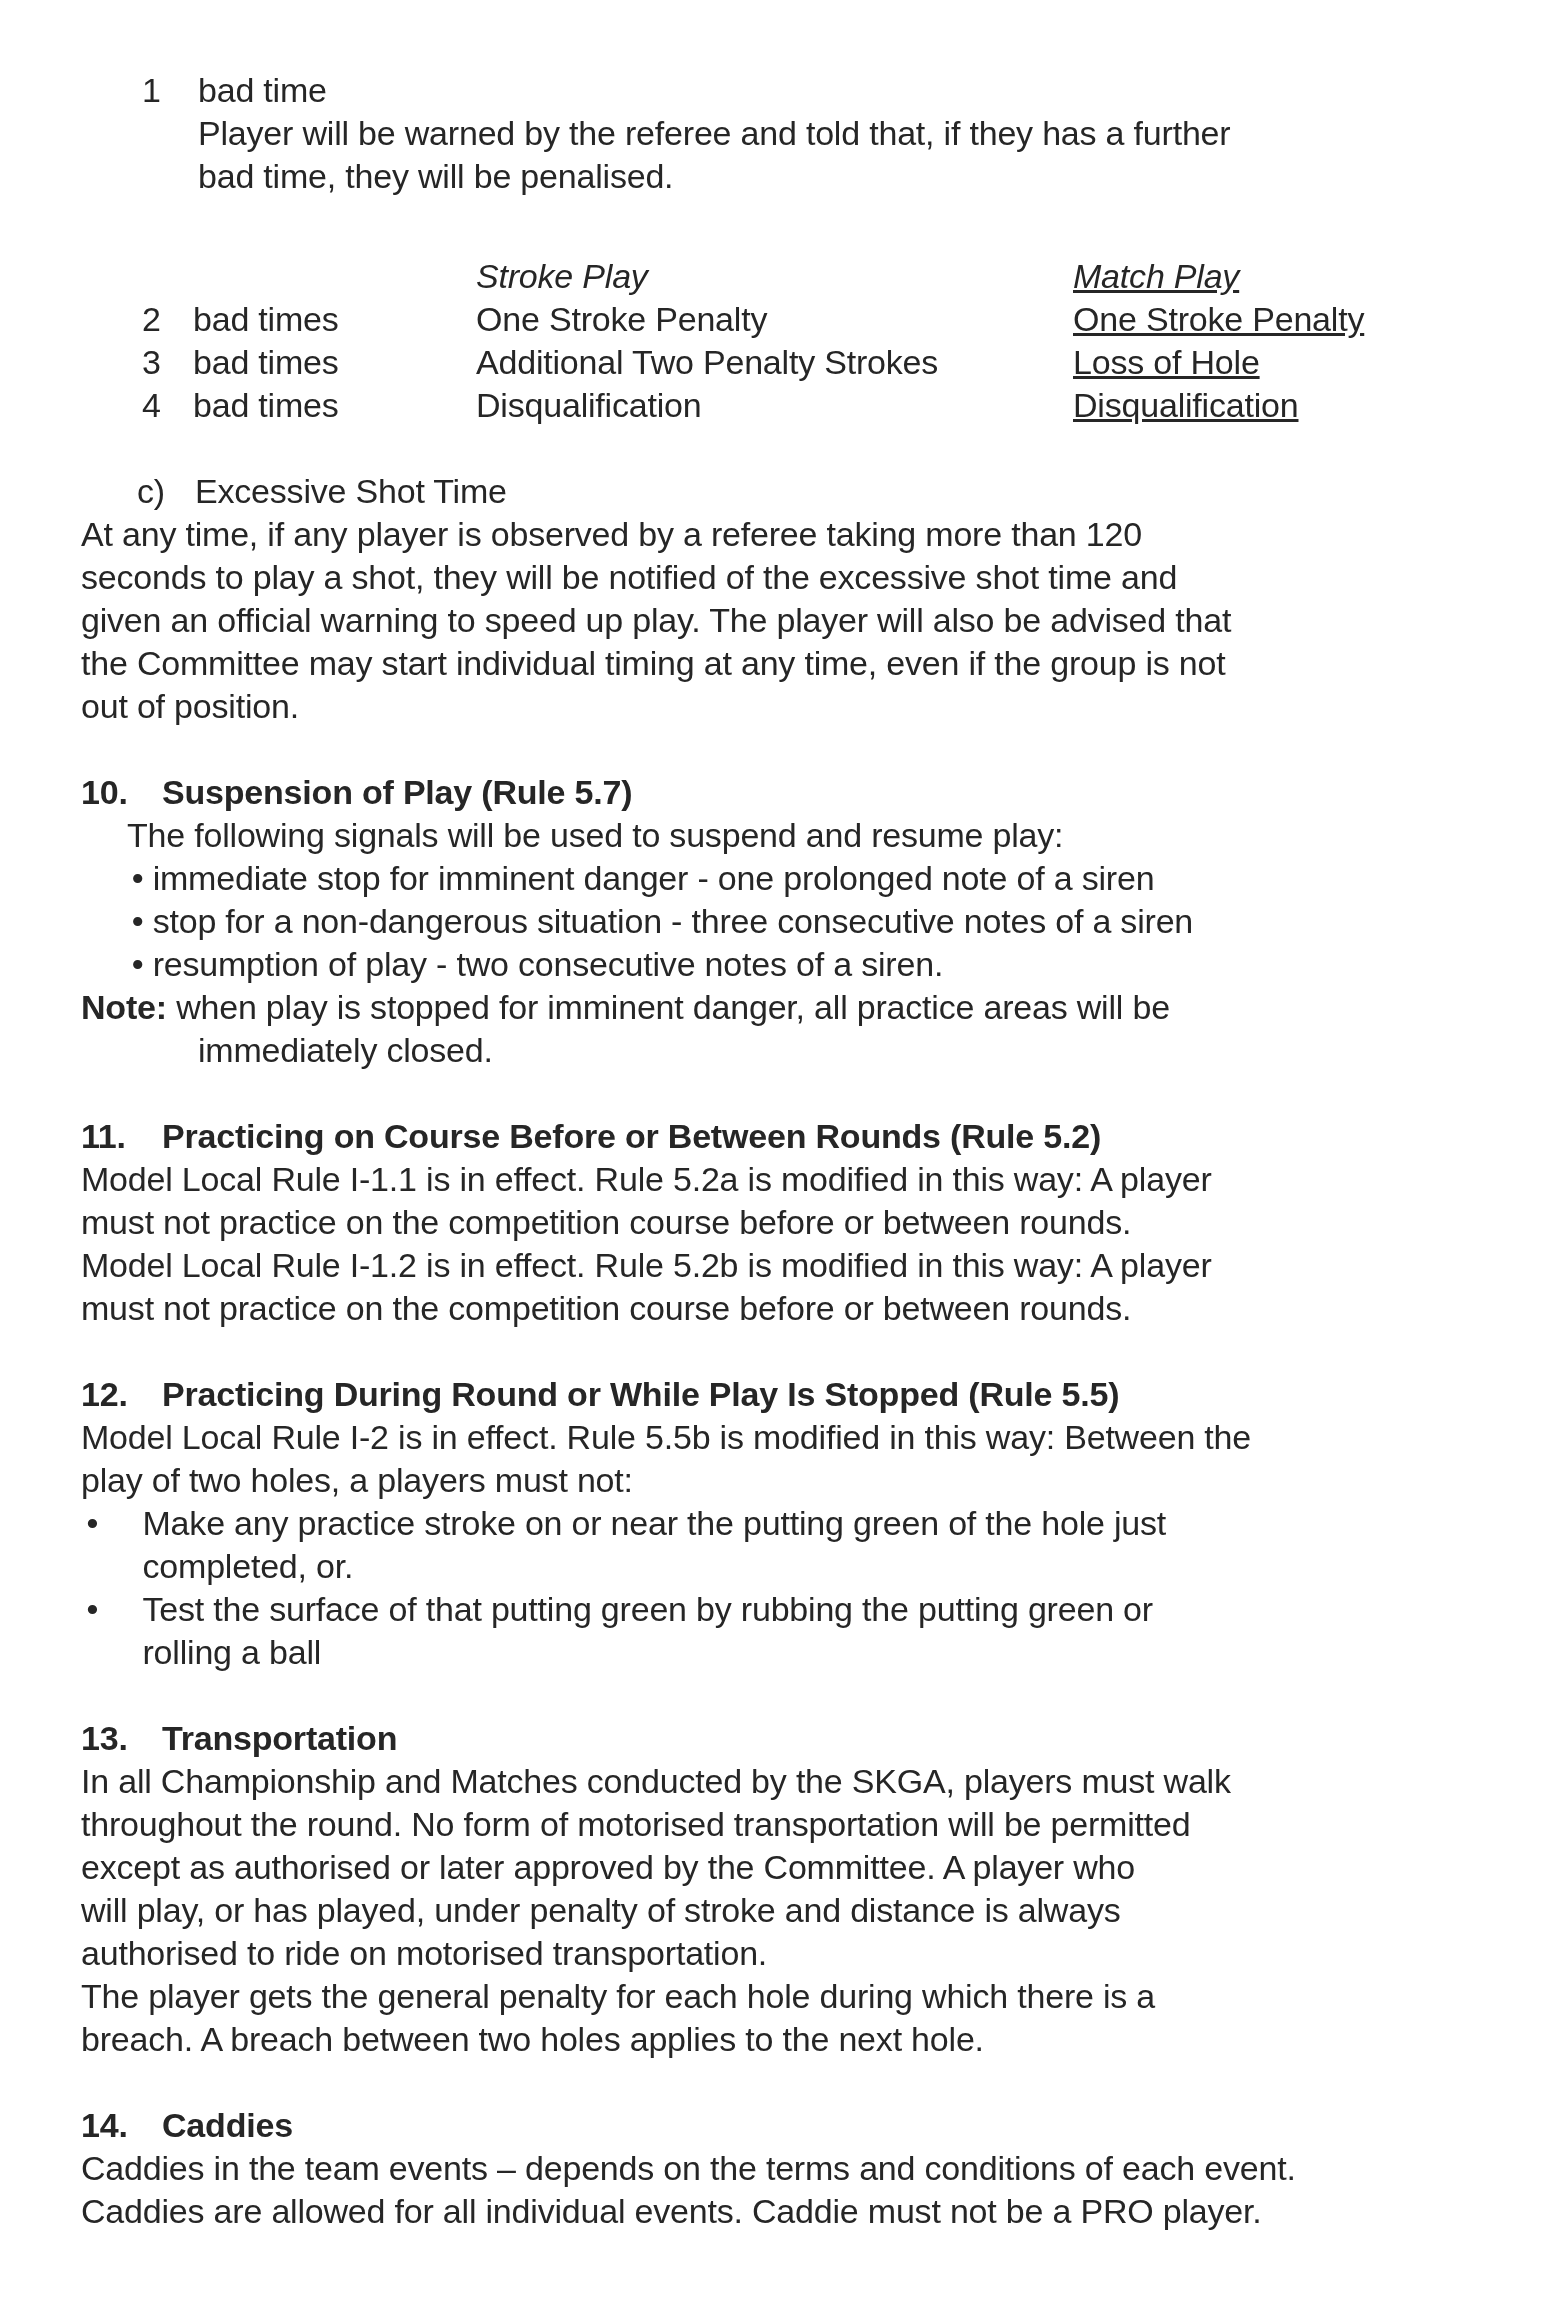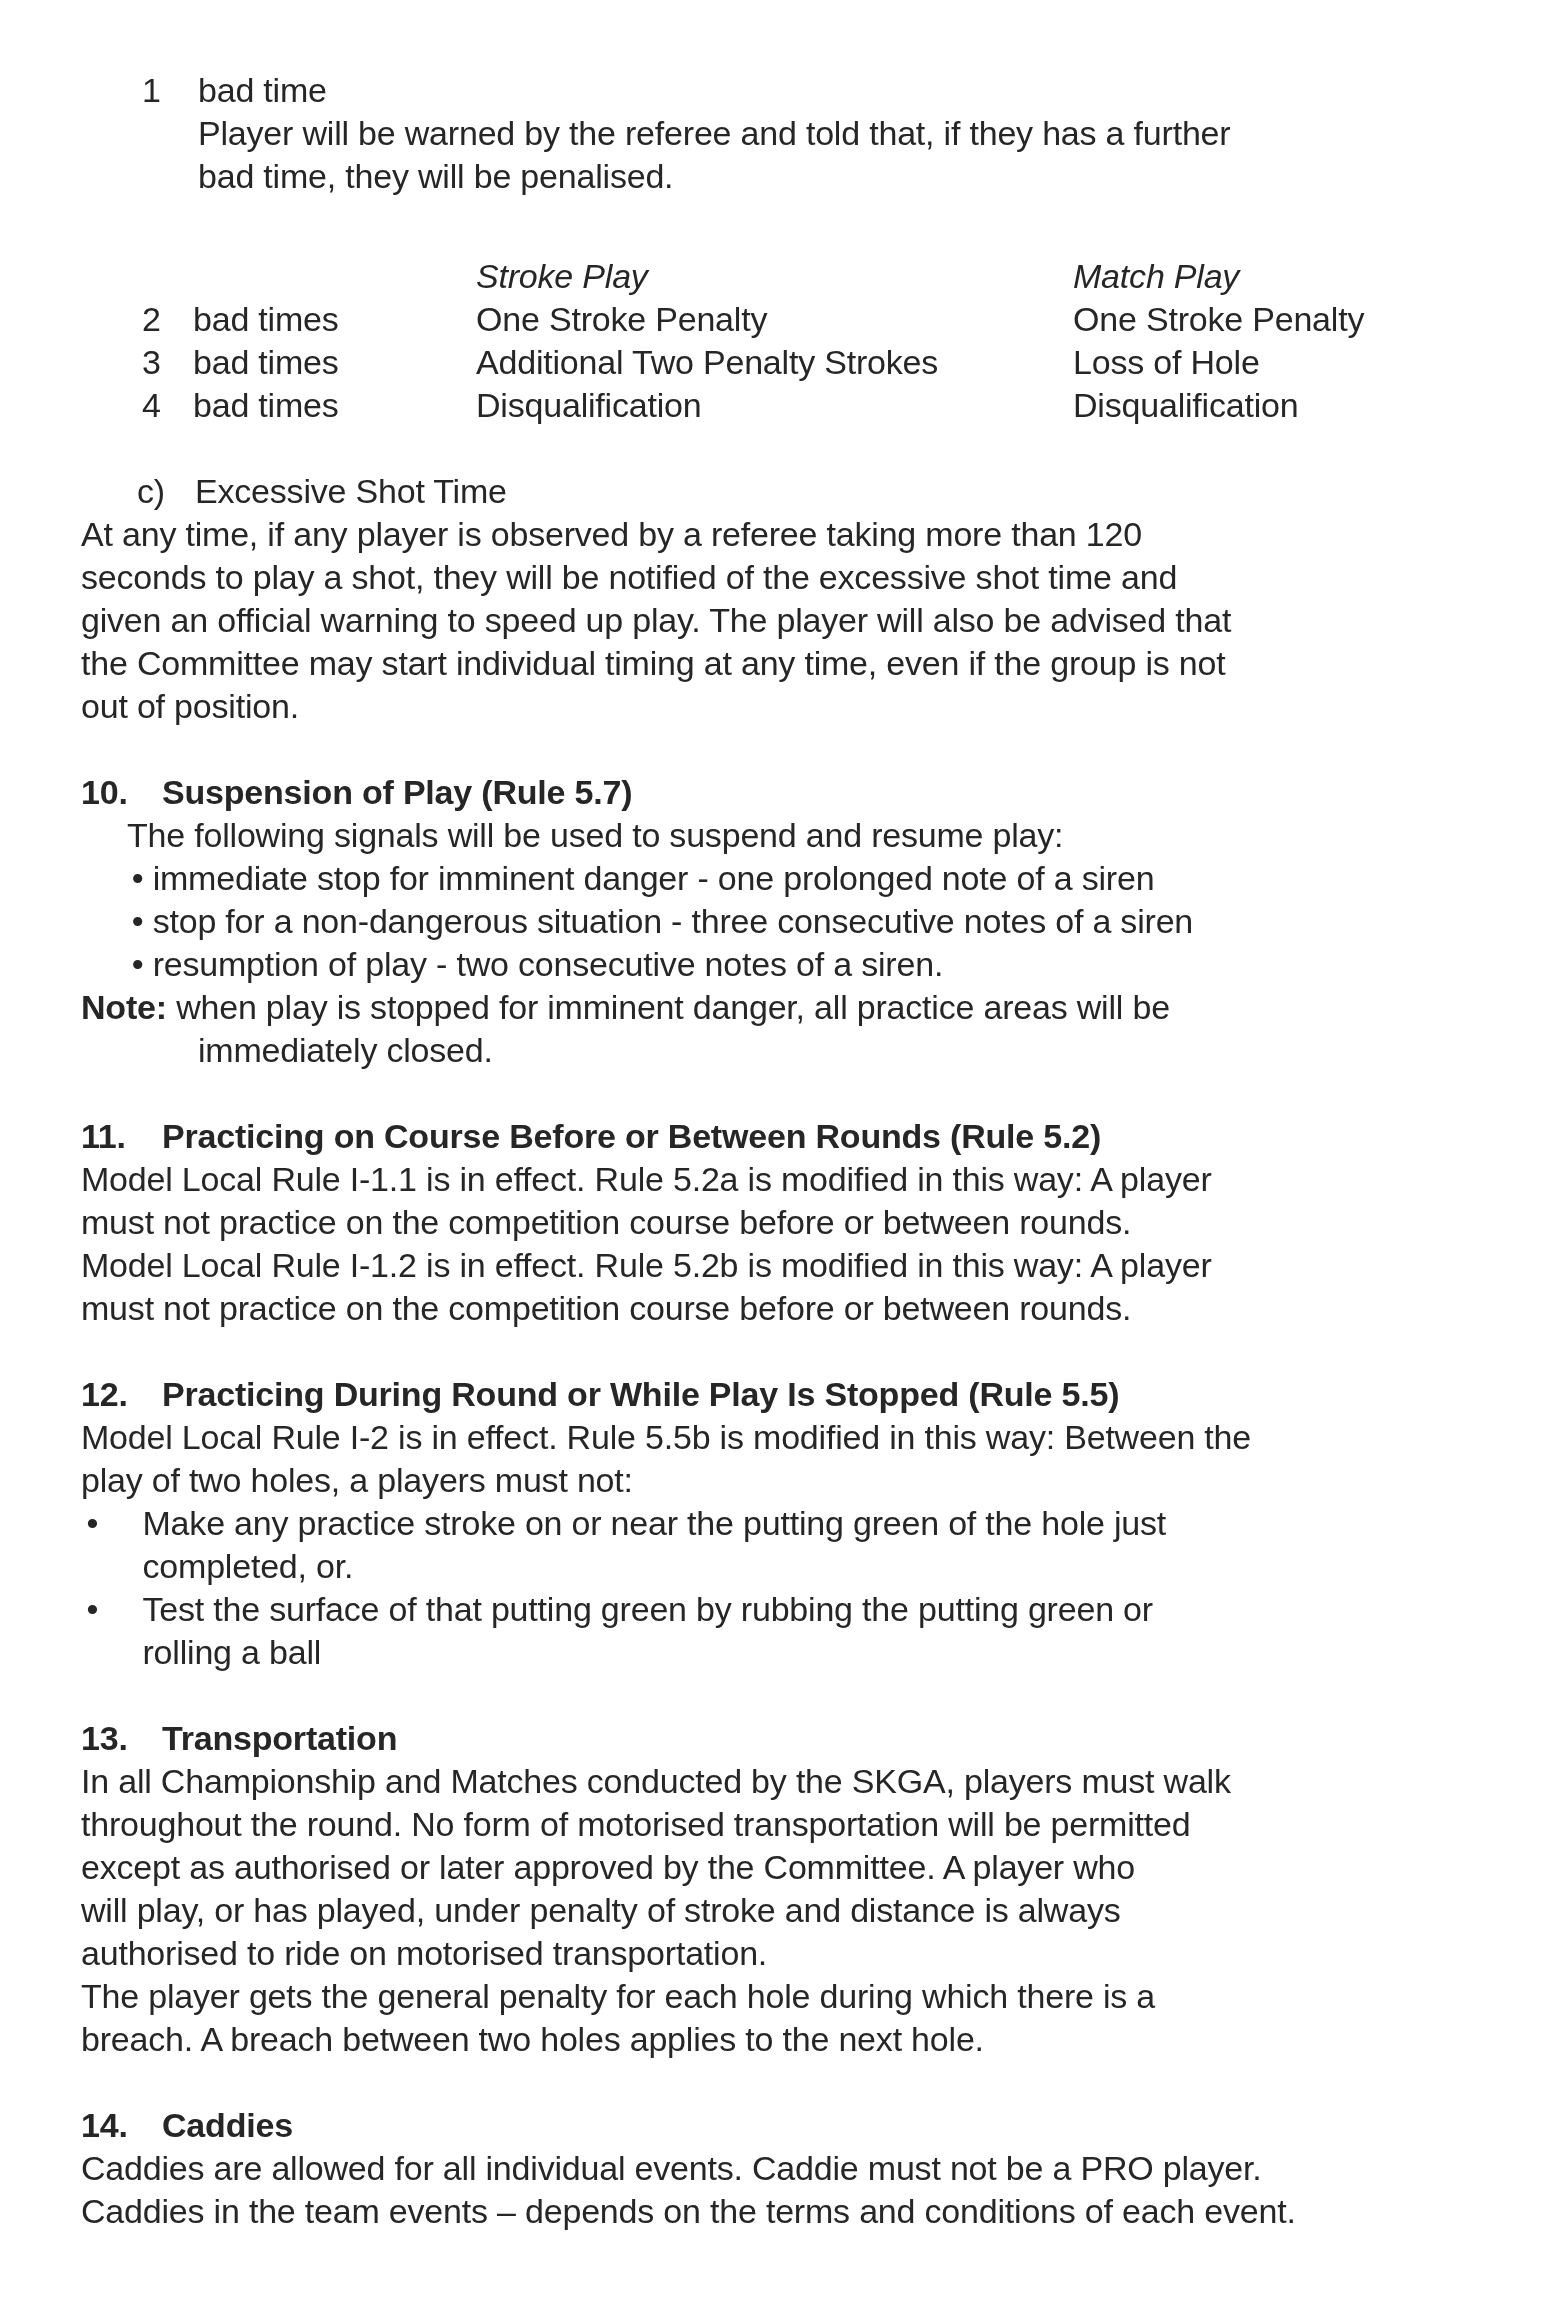--- a/index.html
+++ b/index.html
@@ -30,21 +30,21 @@
 
   
   .item1 { padding-left: 61px; }
   .item1-num { flex: none; width: 56px; }
 
   
   .trow { display: flex; padding-left: 61px; justify-content: space-between; }
   .tc1 { flex: none; width: 51px; }
   .tc2 { flex: none; width: 283px; }
   .tc3 { flex: none; width: 597px; }
-  .tc4 { flex: 1; }
+  .tc4 { flex: 1; text-decoration: underline; }
 
   
   .c-head { padding-left: 56px; }
   .c-marker { flex: none; width: 58px; }
 
   
   .sec-head { display: flex; font-weight: bold; align-items: flex-end; }
   .sec-num { flex: none; width: 81px; }
   .s10-body { margin-left: 46px; }
   .s10-bullet { padding-left: 4.7px; }
@@ -164,18 +164,18 @@
 authorised to ride on motorised transportation.</div>
     <div class="pre">The player gets the general penalty for each hole during which there is a
 breach. A breach between two holes applies to the next hole.</div>
   </div>
 
   <div class="gap-line">
     <div class="sec-head">
       <span class="sec-num">14.</span>
       <span>Caddies</span>
     </div>
+    <div class="pre">Caddies in the team events – depends on the terms and conditions of each event.</div>
     <div class="pre">Caddies are allowed for all individual events. Caddie must not be a PRO player.</div>
-    <div class="pre">Caddies in the team events – depends on the terms and conditions of each event.</div>
   </div>
 
 </div>
 
 
 </body></html>

